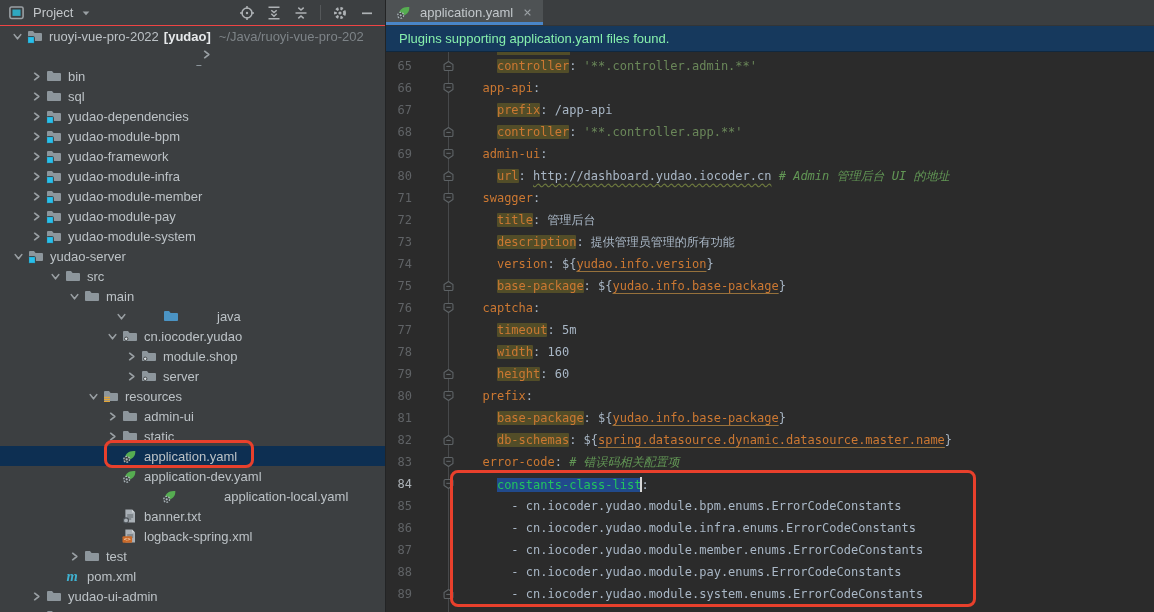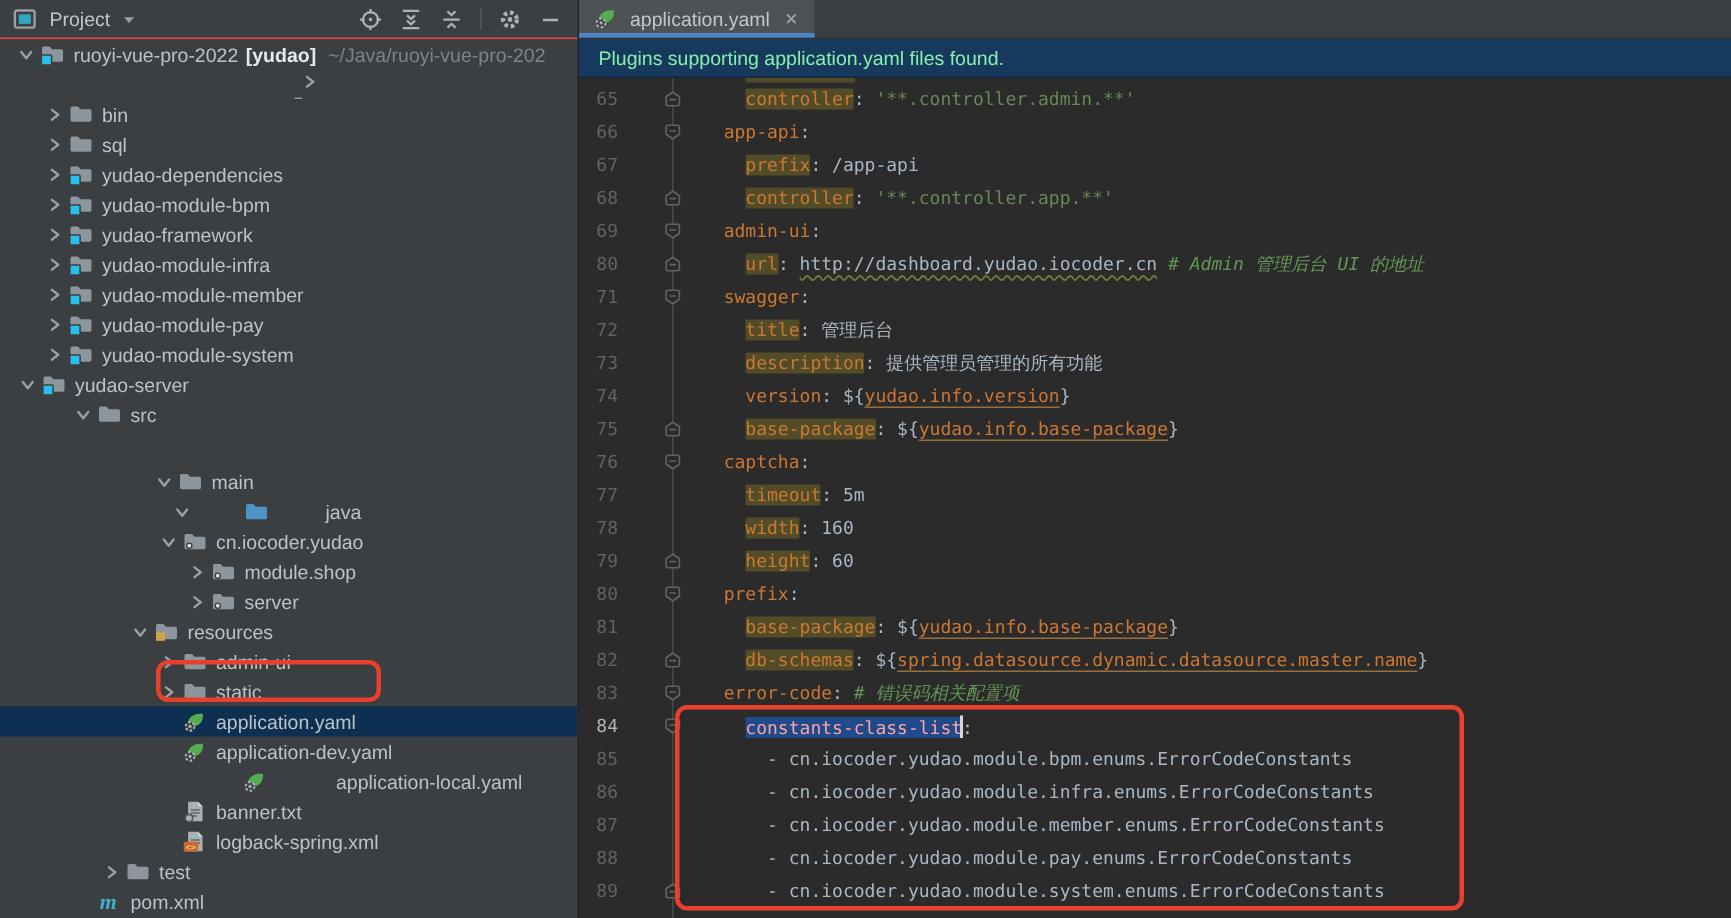--- a/index.html
+++ b/index.html
@@ -41,21 +41,21 @@
   .fd{width:16px;height:14px;flex:none;display:flex;align-items:center;justify-content:center;position:relative;z-index:1;}
   .ct{margin-left:12px;white-space:pre;color:#a9b7c6;}
   .tk-v{color:#a9b7c6;}
   .tk-c{color:#a9b7c6;}
   .tk-k{color:#cc7832;}
   .tk-khl{color:#cc7832;background:#524d28;border-radius:1px;}
   .tk-s{color:#6a8759;}
   .tk-cm{color:#629755;font-style:italic;}
   .tk-rf{color:#cc7832;text-decoration:underline;text-decoration-color:#96713c;text-underline-offset:3px;}
   .tk-url{color:#a9b7c6;text-decoration:underline wavy #6e7a3e;text-underline-offset:3px;}
-  .tk-sel{color:#fca5a5;background:#214a8c;}
+  .tk-sel{color:#22c55e;background:#214a8c;}
   .caret{display:inline-block;width:2px;height:15px;background:#d8d8d8;vertical-align:-3px;margin:0 -1px;}
 
   
   .ann{position:absolute;border:3px solid #e8402c;border-radius:8px;box-sizing:border-box;pointer-events:none;z-index:5;}
   .ann1{left:104px;top:440px;width:150px;height:28px;}
   .ann2{left:450px;top:470px;width:526px;height:137px;}
 
   svg{display:block;}
 </style>
 </head>
@@ -291,21 +291,21 @@
               <polyline points="4.5 6 8 10.5 11.5 6" fill="none" stroke="#9aa0a4" stroke-width="1.7" stroke-linecap="round" stroke-linejoin="round"></polyline>
             </svg>
           </span>
           <span class="ticon">
             <svg width="16" height="16" viewBox="0 0 16 16">
               <path d="M1 4.2C1 3.5 1.5 3 2.2 3H6l1.6 1.9h6.3c.6 0 1.1.5 1.1 1.1V12c0 .6-.5 1.1-1.1 1.1H2.1C1.5 13.1 1 12.6 1 12Z" fill="#8d969c"></path>
             </svg>
           </span>
           <span class="tlabel">src</span>
         </div>
-        <div class="trow" style="padding-left: 100px; margin-top: 25px;">
+        <div class="trow" style="padding-left: 65px;">
           <span class="chev">
             <svg width="15" height="15" viewBox="0 0 16 16">
               <polyline points="4.5 6 8 10.5 11.5 6" fill="none" stroke="#9aa0a4" stroke-width="1.7" stroke-linecap="round" stroke-linejoin="round"></polyline>
             </svg>
           </span>
           <span class="ticon">
             <svg width="16" height="16" viewBox="0 0 16 16">
               <path d="M1 4.2C1 3.5 1.5 3 2.2 3H6l1.6 1.9h6.3c.6 0 1.1.5 1.1 1.1V12c0 .6-.5 1.1-1.1 1.1H2.1C1.5 13.1 1 12.6 1 12Z" fill="#8d969c"></path>
             </svg>
           </span>

